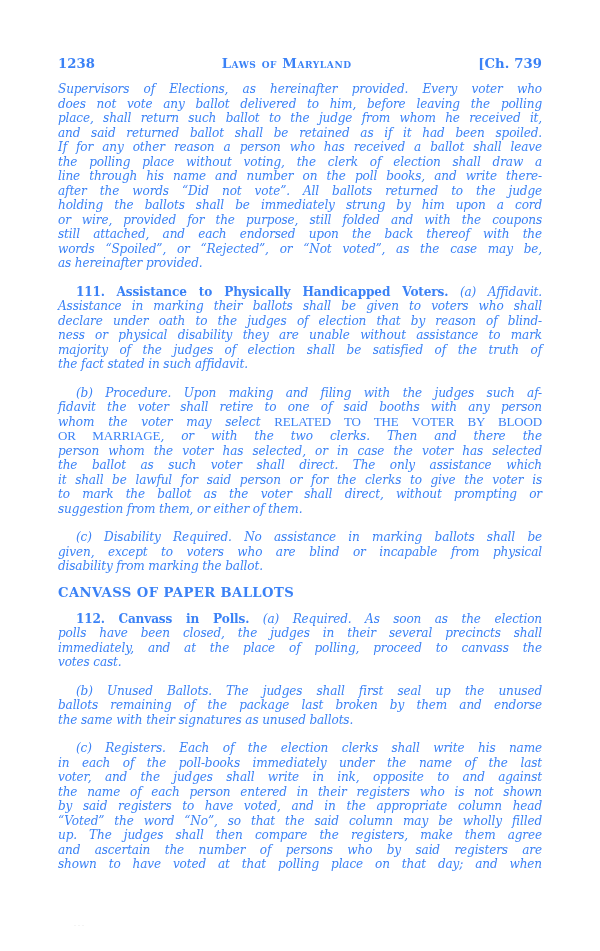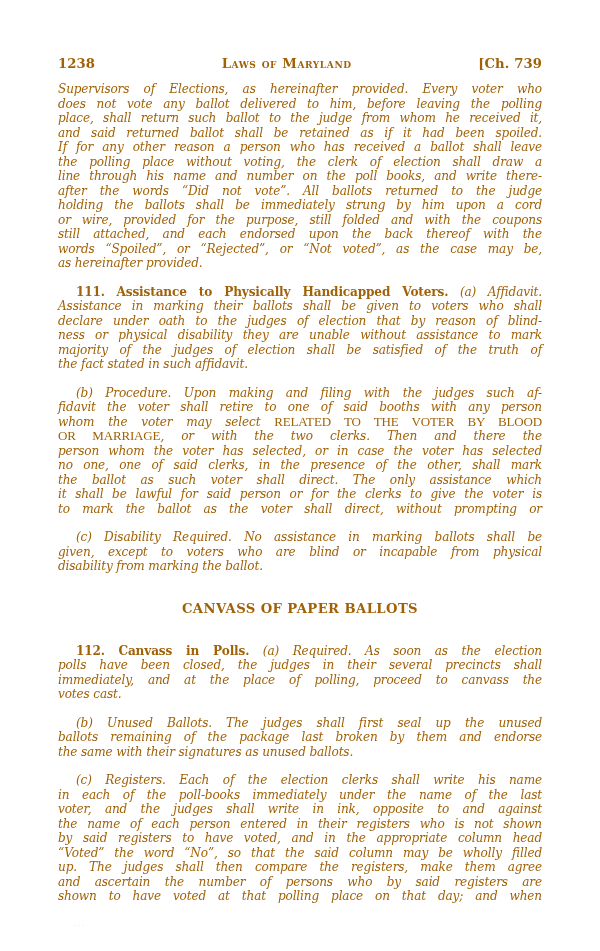--- a/index.html
+++ b/index.html
@@ -1,42 +1,42 @@
 <!DOCTYPE html>
 <html><head>
 <meta charset="utf-8">
 <style>
   html, body { margin: 0; padding: 0; background: #ffffff; }
   body { width: 600px; height: 951px; overflow: hidden; position: relative; }
   .page {
     position: absolute; left: 58px; top: 56px; width: 484px;
     font-family: "DejaVu Serif", "Liberation Serif", serif;
-    color: #a16207;
+    color: #3b82f6;
   }
   .header {
     display: flex; justify-content: space-between; align-items: baseline;
     font-size: 13.2px; font-weight: bold; height: 20px; margin-bottom: 6px;
     letter-spacing: 0.1px;
   }
   .header .title { font-variant: small-caps; font-weight: bold; letter-spacing: 0.6px; }
   .para { margin: 0; }
   .line {
     display: block; white-space: nowrap; font-size: 12.1px; line-height: 14.5px;
     font-style: italic; text-align: justify; text-align-last: justify;
     letter-spacing: -0.15px;
   }
   .line.last { text-align-last: left; }
   .indent { padding-left: 18px; }
   .bold { font-weight: bold; font-style: normal; margin-top: 48px; }
   .caps-roman { font-style: normal; font-size: 13px; font-family: Liberation Serif, serif; }
   .gap { height: 14px; }
   .gap-s { height: 11px; }
   .centerhead {
-    text-align: center; font-weight: bold; font-size: 13.2px; font-style: normal;
-    line-height: 16px; letter-spacing: 0.4px; margin: 16px;
+    font-weight: bold; font-size: 13.2px; font-style: normal;
+    line-height: 16px; letter-spacing: 0.4px; margin: 0;
   }
   .dots { position: absolute; left: 74px; top: 923px; color: #cfcfcf; font-size: 6px; letter-spacing: 2px; }
 </style>
 </head>
 <body>
 
 <div class="page">
 
   <div class="header">
     <span>1238</span>
@@ -72,24 +72,24 @@
   </div>
 
   <div class="gap"></div>
 
   <div class="para">
     <span class="line indent">(b) Procedure.  Upon making and filing with the judges such af-</span>
     <span class="line">fidavit the voter shall retire to one of said booths with any person</span>
     <span class="line"><span>whom the voter may select </span><span class="caps-roman">RELATED TO THE VOTER BY BLOOD</span></span>
     <span class="line"><span class="caps-roman">OR MARRIAGE</span><span>, or with the two clerks.  Then and there the</span></span>
     <span class="line">person whom the voter has selected, or in case the voter has selected</span>
-    <span class="line">no one, one of said clerks, in the presence of the other, shall mark</span>
     <span class="line">the ballot as such voter shall direct.  The only assistance which</span>
     <span class="line">it shall be lawful for said person or for the clerks to give the voter is</span>
     <span class="line">to mark the ballot as the voter shall direct, without prompting or</span>
+    <span class="line last">suggestion from them, or either of them.</span>
   </div>
 
   <div class="gap"></div>
 
   <div class="para">
     <span class="line indent">(c) Disability Required.  No assistance in marking ballots shall be</span>
     <span class="line">given, except to voters who are blind or incapable from physical</span>
     <span class="line last">disability from marking the ballot.</span>
   </div>
 

